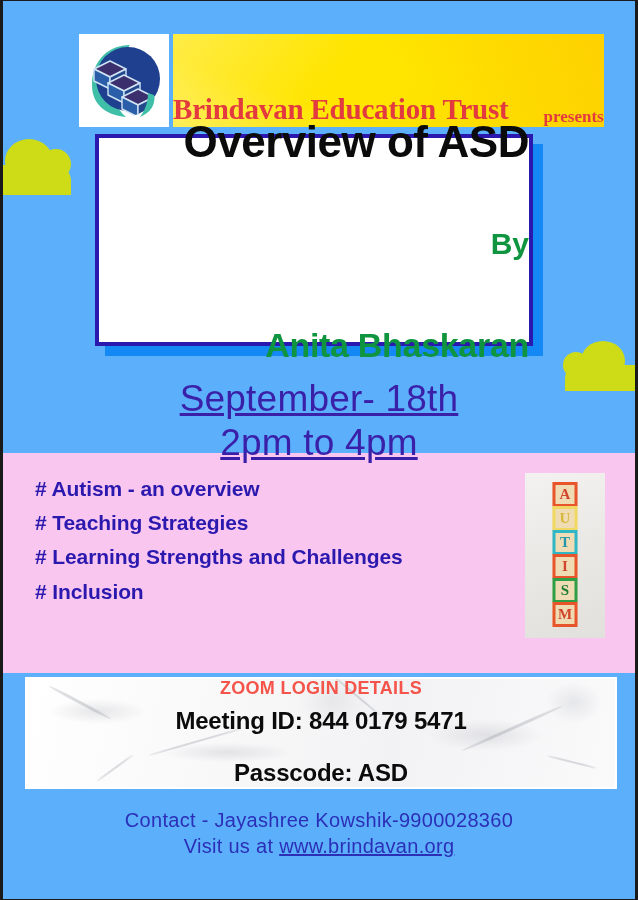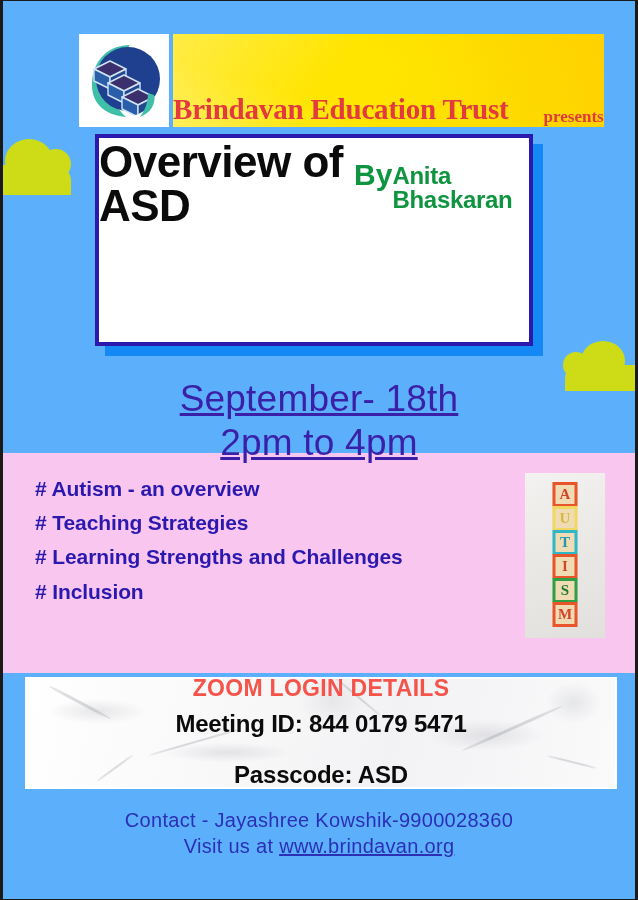--- a/index.html
+++ b/index.html
@@ -153,42 +153,43 @@
   .title-card {
     position: absolute;
     left: 92px;
     top: 133px;
     width: 438px;
     height: 212px;
     background: #ffffff;
     border: 4px solid #2b18ae;
     box-sizing: border-box;
     display: flex;
-    flex-direction: row;
-    align-items: flex-start;
+    flex-direction: column;
+    align-items: flex-end;
     justify-content: center;
+    gap: 43px;
   }
   .talk-title {
     color: #0b0b0b;
     font-size: 44px;
     font-weight: bold;
     line-height: 1;
     letter-spacing: -0.5px;
     margin-top: 2px;
   }
   .talk-by {
     color: #0f9440;
     font-size: 30px;
     font-weight: bold;
     line-height: 1;
     margin-top: 22px;
   }
   .talk-speaker {
     color: #0f9440;
-    font-size: 24px;
+    font-size: 34px;
     font-weight: bold;
     line-height: 1;
     margin-top: 26px;
     letter-spacing: -0.3px;
   }
 
   
   .datetime {
     position: absolute;
     left: 0;
@@ -285,21 +286,21 @@
     overflow: hidden;
   }
   .marble-vein {
     position: absolute;
     background: rgba(120,122,134,0.26);
     border-radius: 50%;
     filter: blur(0.6px);
   }
   .zoom-heading {
     color: #f4544a;
-    font-size: 23px;
+    font-size: 18px;
     font-weight: bold;
     letter-spacing: 0.3px;
     position: relative;
     line-height: 1;
   }
   .zoom-line {
     color: #0b0b0b;
     font-size: 24px;
     font-weight: bold;
     line-height: 1.18;

